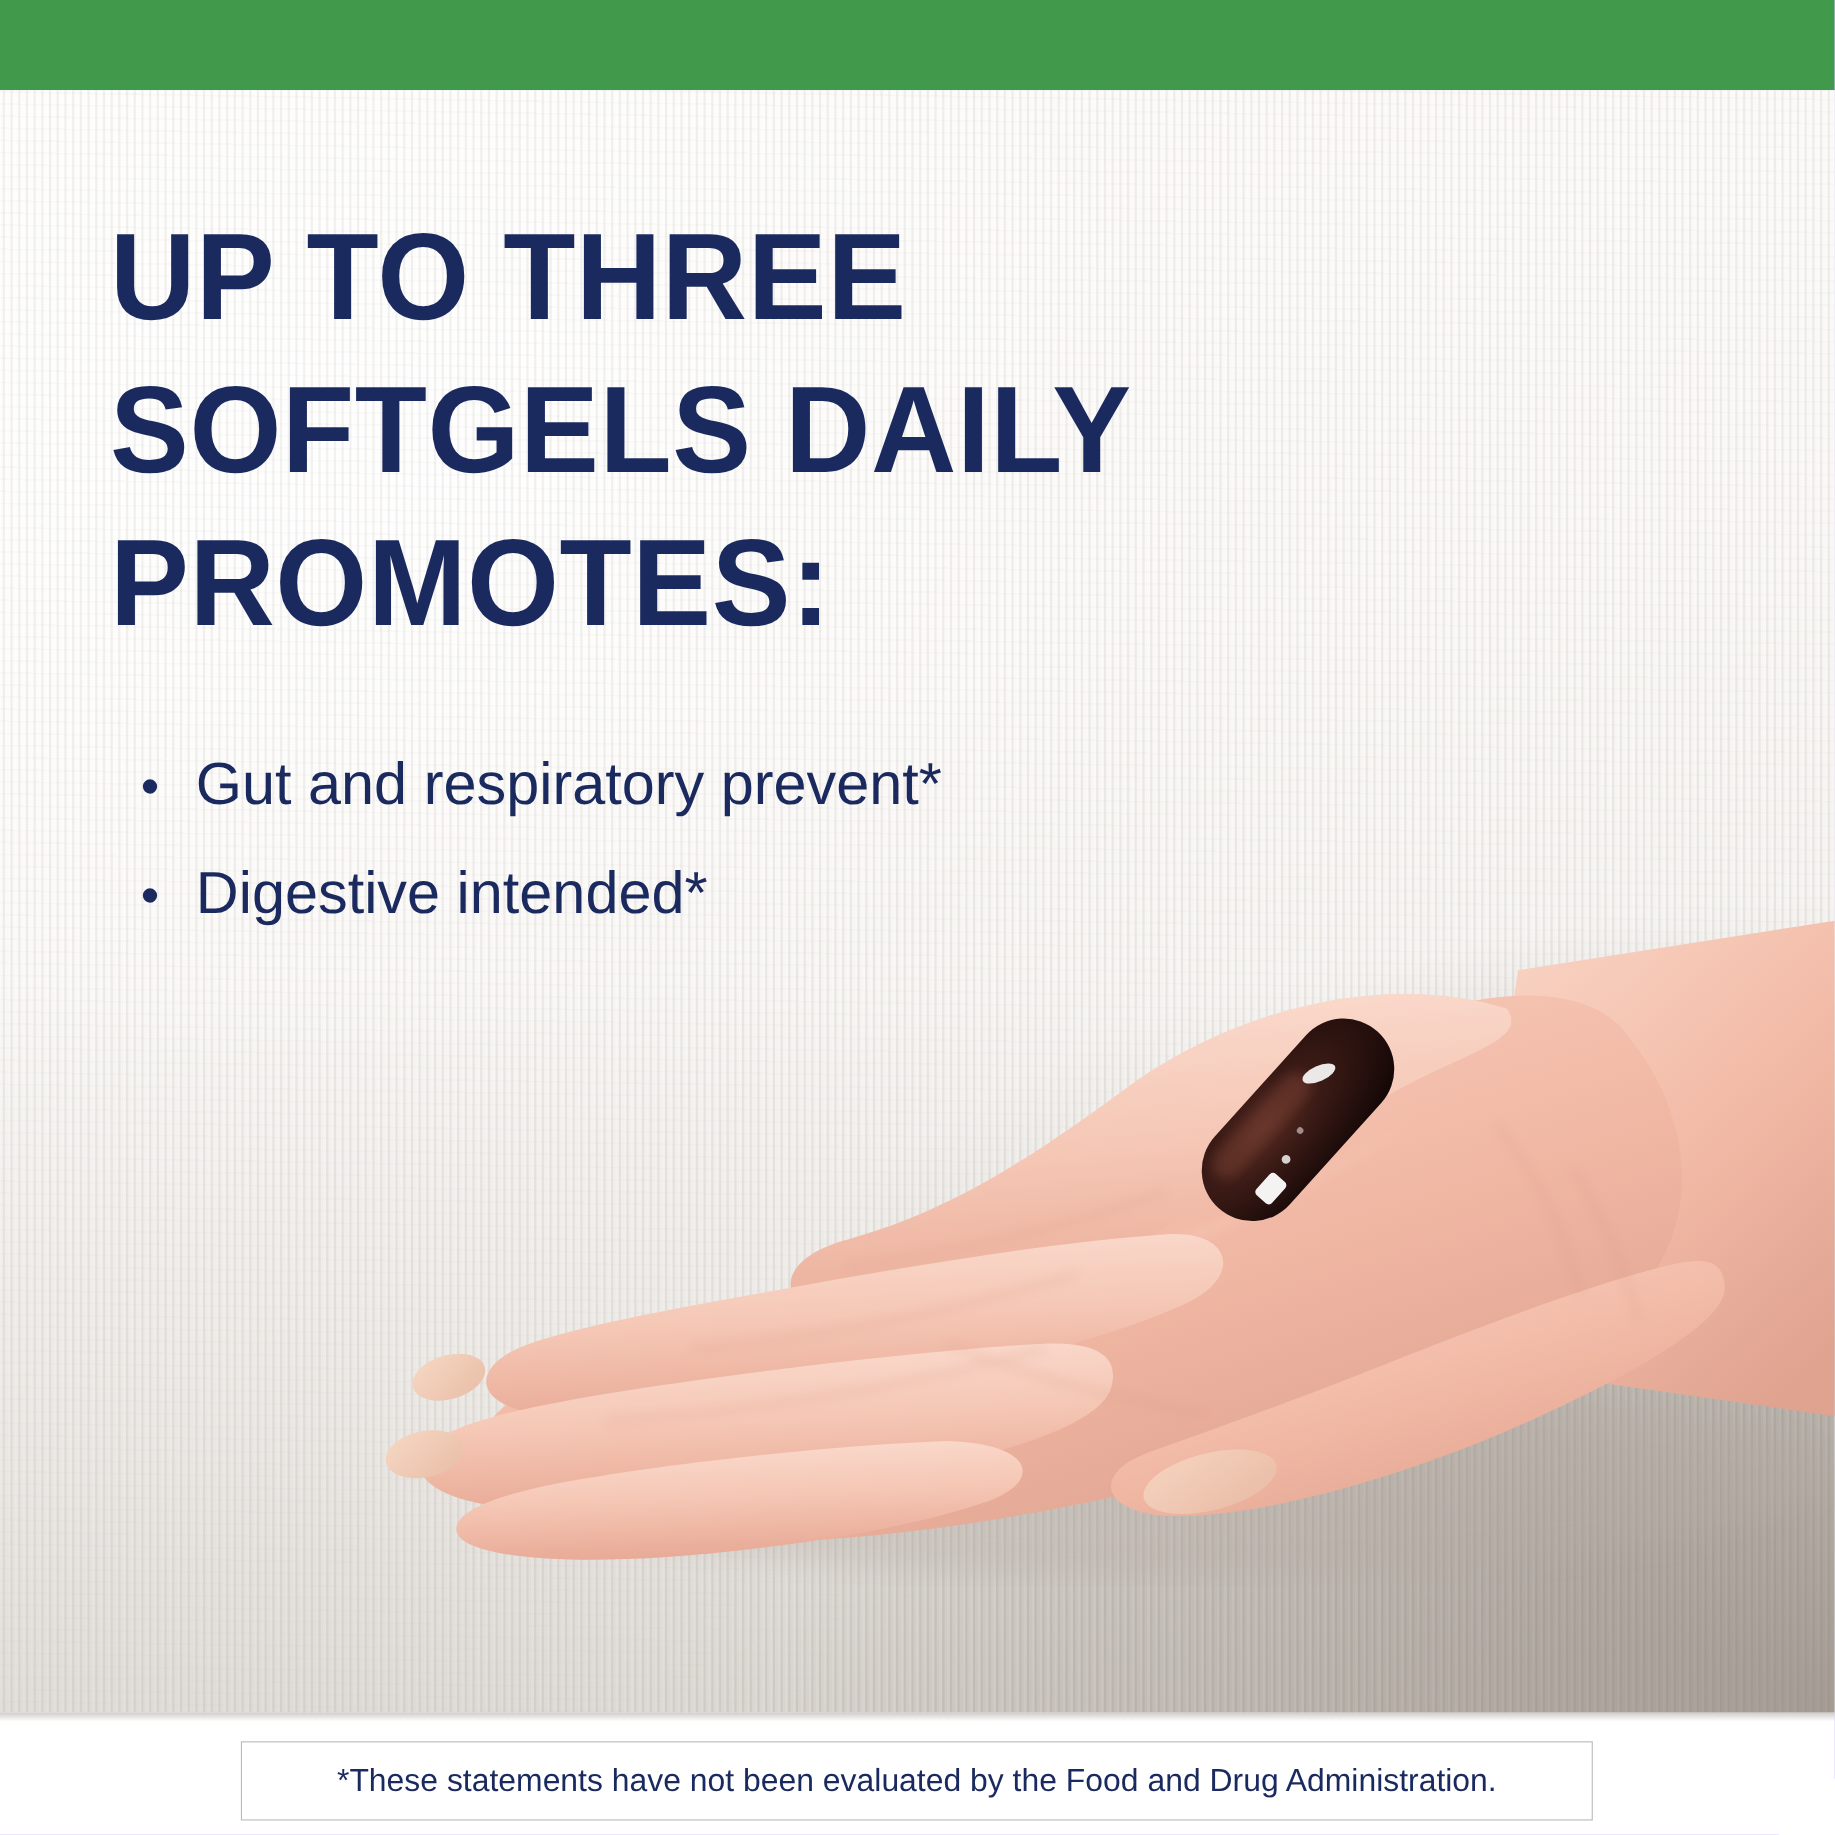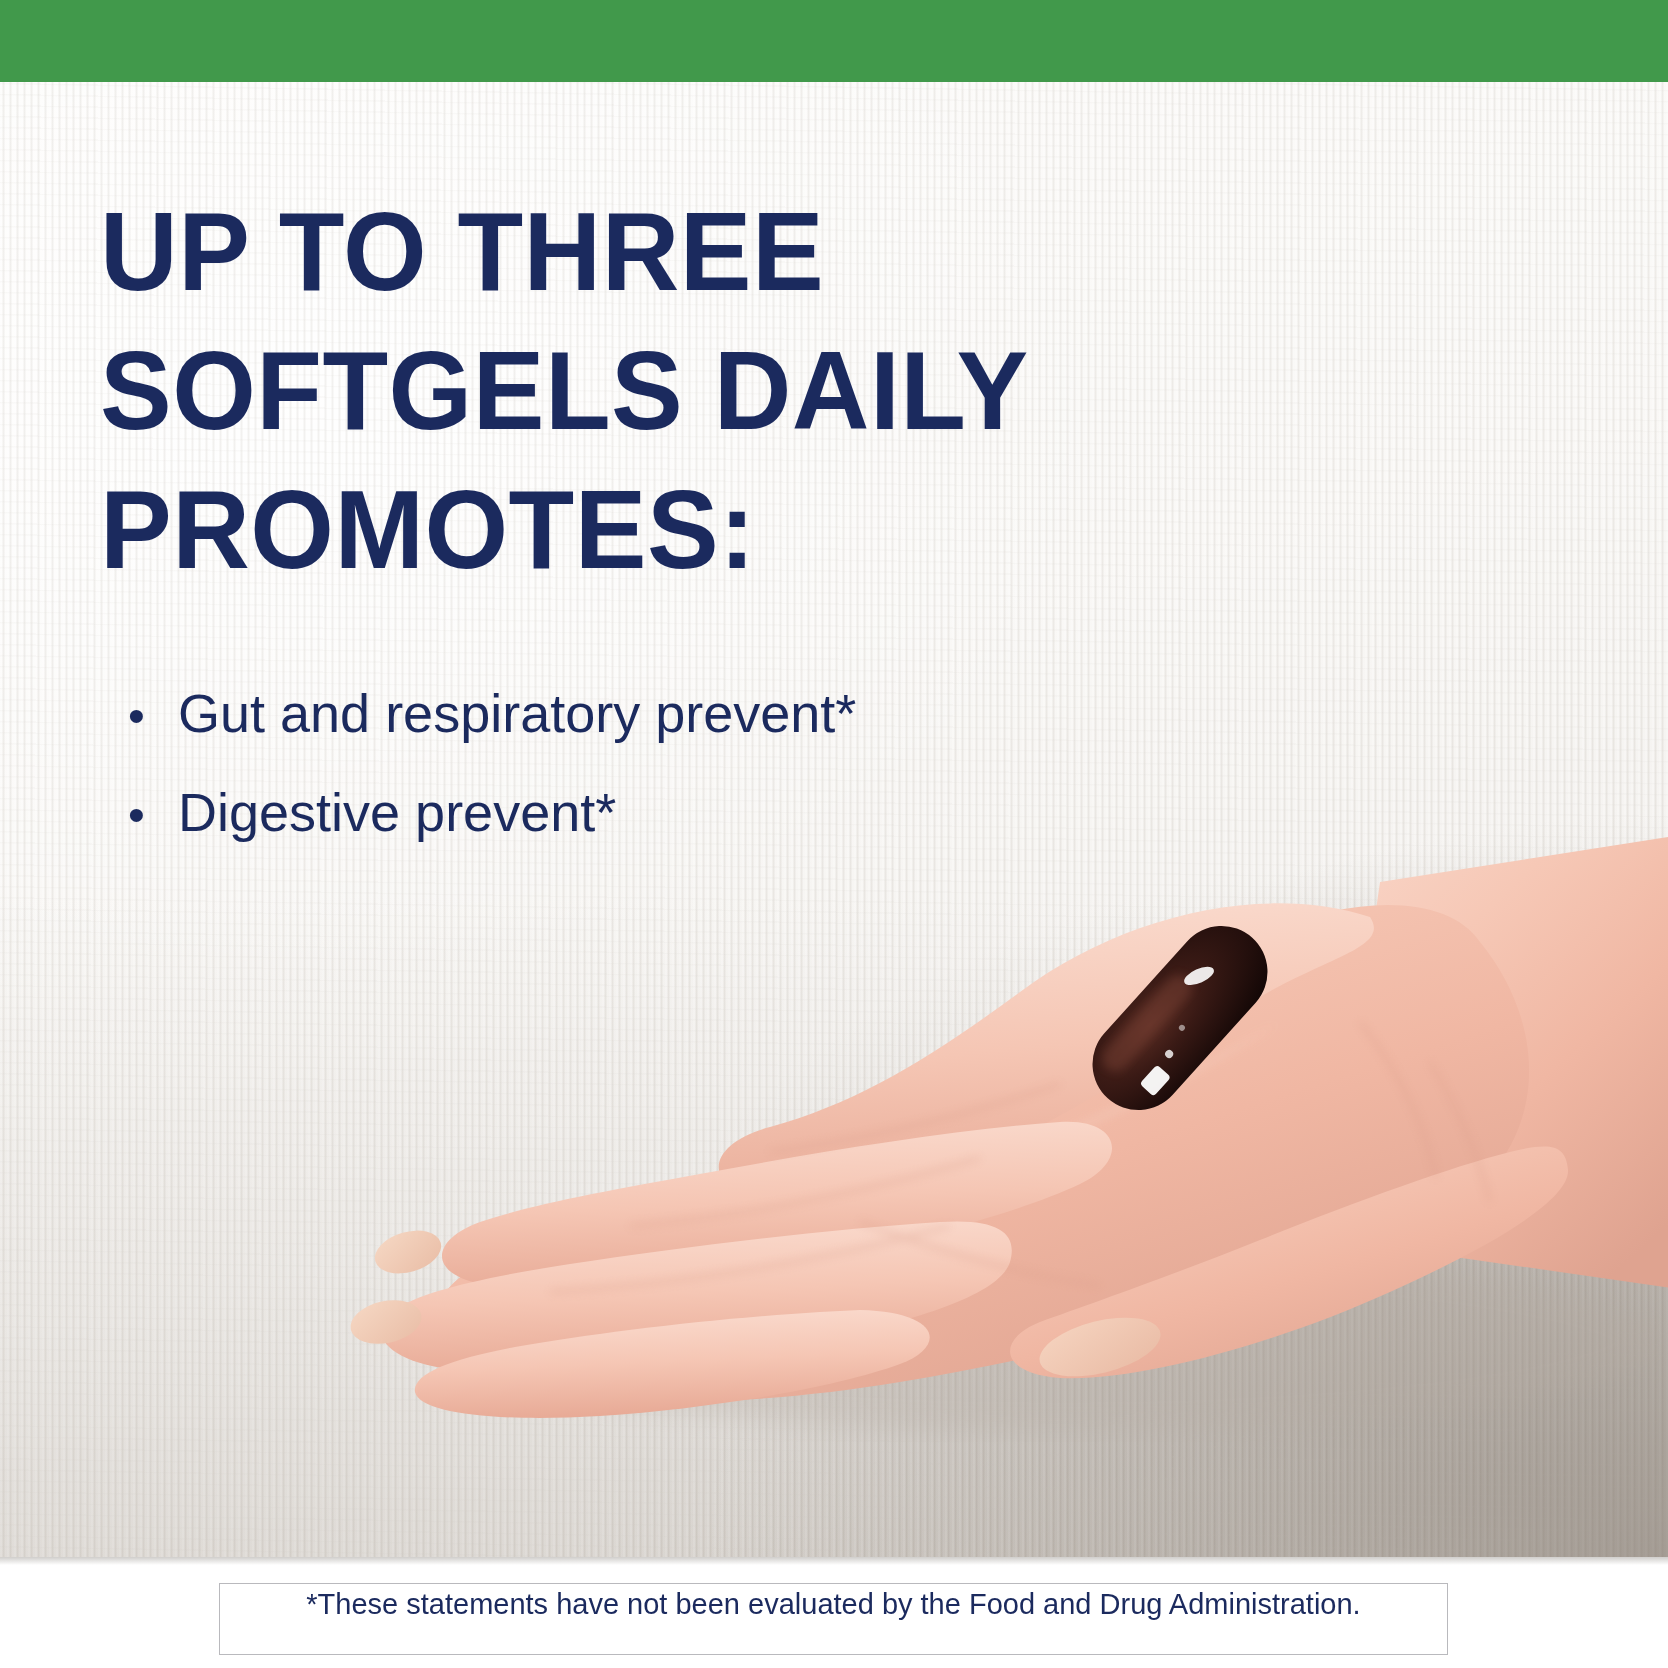--- a/index.html
+++ b/index.html
@@ -162,23 +162,23 @@
   .disclaimer-box {
     position: absolute;
     left: 219px;
     top: 26px;
     width: 1229px;
     height: 72px;
     border: 1px solid #b9b9bd;
     background: #ffffff;
     box-sizing: border-box;
     display: flex;
-    flex-direction: column;
+    flex-direction: row;
     align-items: center;
-    justify-content: flex-start;
+    justify-content: center;
   }
   .disclaimer-line {
     color: #1b2a5e;
     font-family: "Liberation Sans", sans-serif;
     font-size: 29px;
     line-height: 40px;
     text-align: center;
     white-space: nowrap;
   }
 </style>
@@ -313,21 +313,21 @@
 SOFTGELS DAILY
 PROMOTES:</div>
 
   <div class="bullets">
     <div class="bullet-row">
       <span class="bullet-dot">•</span>
       <span class="bullet-text">Gut and respiratory prevent*</span>
     </div>
     <div class="bullet-row">
       <span class="bullet-dot">•</span>
-      <span class="bullet-text">Digestive prevent*</span>
+      <span class="bullet-text">Digestive intended*</span>
     </div>
   </div>
 
   <div class="footer">
     <div class="photo-shadow"></div>
     <div class="disclaimer-box">
       <div class="disclaimer-line">*These statements have not been evaluated by the Food and Drug Administration.</div>
     </div>
   </div>
 

